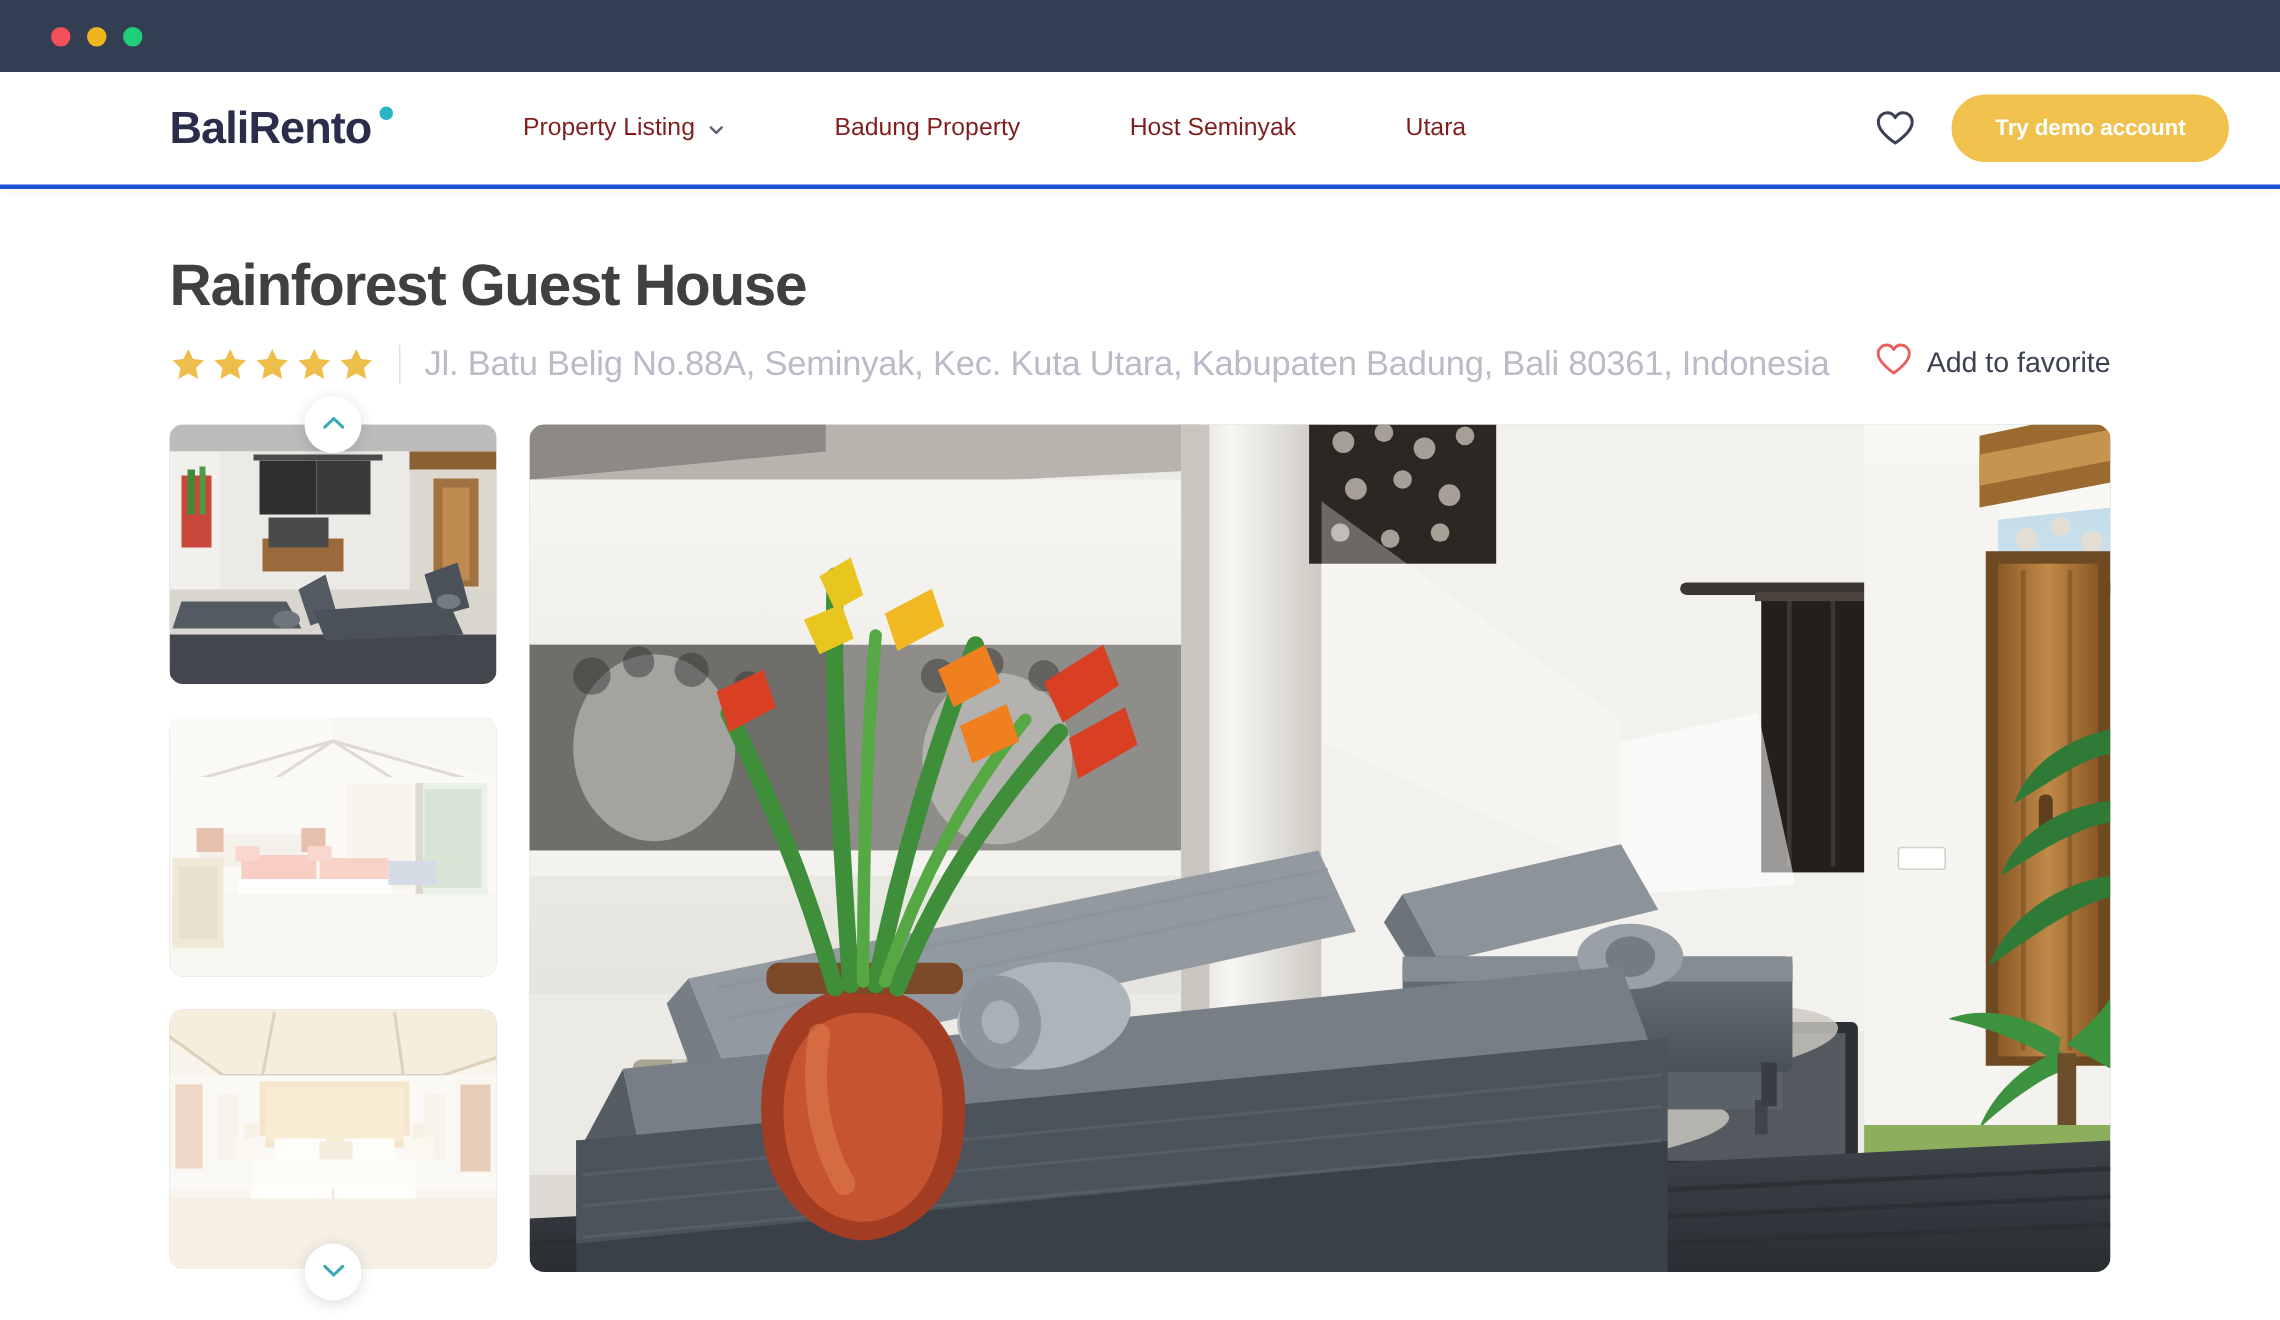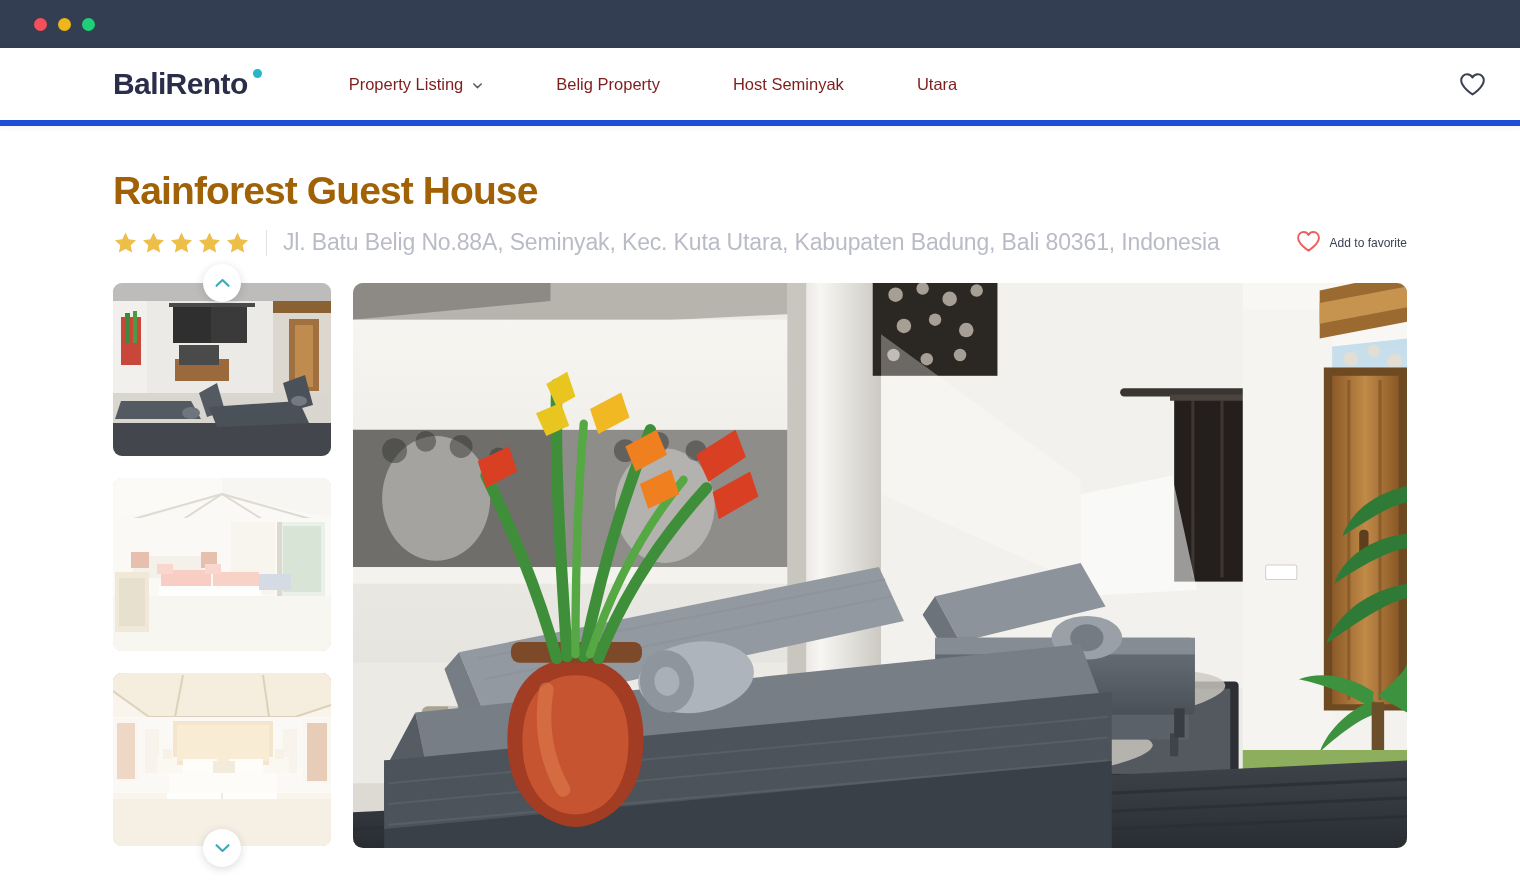--- a/index.html
+++ b/index.html
@@ -36,21 +36,21 @@
   .dot.amber  { background: #eeb61c; }
   .dot.green  { background: #1ecf78; }
 
   
   .site-header {
     height: 78px;
     background: #ffffff;
     display: flex;
     align-items: center;
     padding: 0 34px 0 113px;
-    border-bottom: 6px solid #1d4ed8;
+    border-bottom: 3px solid #1d4ed8;
     box-shadow: 0 2px 6px rgba(30,35,55,0.055);
     position: relative;
     z-index: 5;
   }
 
   .logo {
     font-size: 30px;
     font-weight: 700;
     color: #2b2e4a;
     letter-spacing: -0.6px;
@@ -118,21 +118,21 @@
   
   .page {
     padding: 0 113px;
     position: relative;
   }
 
   .title-block { padding-top: 45px; }
   .property-title {
     font-size: 39px;
     font-weight: 700;
-    color: #a16207;
+    color: #404040;
     letter-spacing: -0.9px;
     line-height: 1.05;
   }
 
   .meta-row {
     display: flex;
     align-items: center;
     margin-top: 17px;
     height: 28px;
   }
@@ -149,21 +149,21 @@
     color: #b9bcc6;
     letter-spacing: -0.15px;
     white-space: nowrap;
   }
   .fav-action {
     margin-left: auto;
     display: flex;
     align-items: center;
     gap: 9px;
     cursor: pointer;
-    font-size: 12px;
+    font-size: 19px;
     color: #3c4152;
   }
 
   
   .gallery {
     display: flex;
     margin-top: 26px;
     gap: 22px;
     position: relative;
   }
@@ -247,21 +247,21 @@
       <div class="nav-item">
         <span>Property Listing</span>
         <span class="chev-down">
           <svg viewBox="0 0 12 12" width="11" height="11">
             <path d="M2 4.3 L6 8.3 L10 4.3" fill="none" stroke="#5a6070" stroke-width="1.7" stroke-linecap="round" stroke-linejoin="round"></path>
           </svg>
         </span>
       </div>
 
       <div class="nav-item">
-        <span>Belig Property</span>
+        <span>Badung Property</span>
       </div>
 
       <div class="nav-item">
         <span>Host Seminyak</span>
       </div>
 
       <div class="nav-item">
         <span>Utara</span>
       </div>
 
@@ -269,20 +269,21 @@
 
     <div class="header-right">
       <span class="heart-nav">
         <svg width="27" height="25" viewBox="0 0 27 25">
           <path d="M13.5 22.4 C13.5 22.4 2.2 15.3 2.2 8.3 C2.2 4.8 4.9 2.2 8.2 2.2
                    C10.6 2.2 12.5 3.6 13.5 5.4 C14.5 3.6 16.4 2.2 18.8 2.2
                    C22.1 2.2 24.8 4.8 24.8 8.3 C24.8 15.3 13.5 22.4 13.5 22.4 Z" fill="none" stroke="#3c4152" stroke-width="2" stroke-linejoin="round" stroke-linecap="round"></path>
         </svg>
       </span>
 
+      <button class="btn-demo">Try demo account</button>
     </div>
   </header>
 
   <main class="page">
 
     <div class="title-block">
       <h1 class="property-title">Rainforest Guest House</h1>
 
       <div class="meta-row">
 

